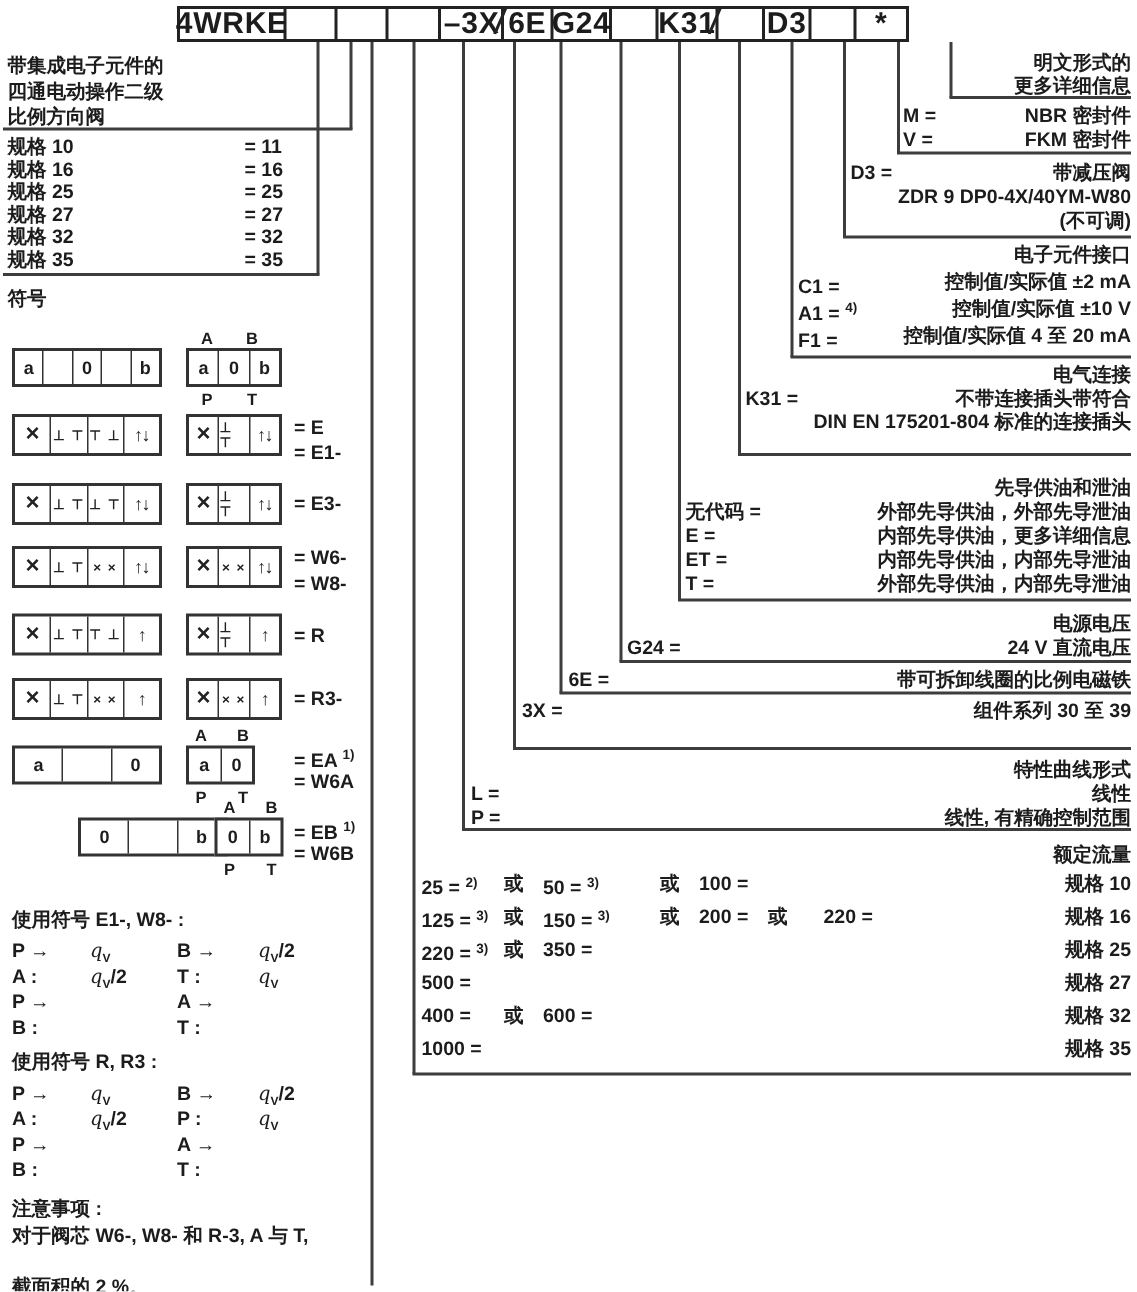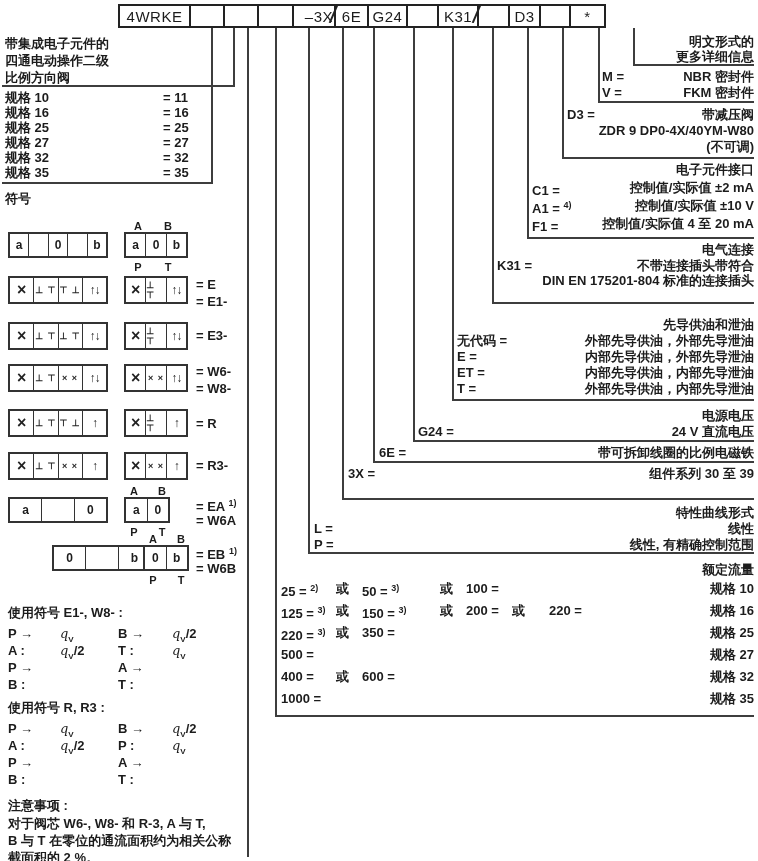--- a/index.html
+++ b/index.html
@@ -4,21 +4,21 @@
 <style>
   html,body{margin:0;padding:0;background:#fff;}
   .page{position:relative;width:758px;height:861px;background:#fff;overflow:hidden;
         font-family:"Liberation Sans",sans-serif;color:#1c1c1c;}
   .vl{position:absolute;width:2px;background:#3d3d3d;}
   .hl{position:absolute;height:2px;background:#3d3d3d;}
   .t{position:absolute;font-size:13px;line-height:15px;font-weight:700;white-space:nowrap;color:#1c1c1c;}
   .tr{right:4px;text-align:right;}
   .code-row{position:absolute;left:118px;top:4px;height:24px;display:flex;border:2px solid #222;box-sizing:border-box;background:#fff;}
   .cbox{border-right:2px solid #222;box-sizing:border-box;display:flex;align-items:center;justify-content:center;
-        font-size:15px;font-weight:400;letter-spacing:0.5px;}
+        font-size:20px;font-weight:700;letter-spacing:0.5px;}
   .cbox:last-child{border-right:none;}
   .cbox:nth-child(5){justify-content:flex-end;padding-right:1px;}
   .slash{position:absolute;top:-1px;font-size:26px;font-weight:400;color:#222;transform:rotate(8deg);z-index:3;}
   sup{font-size:9px;font-weight:700;}
   .qv{font-weight:700;}
   .qv i{font-family:"DejaVu Serif",serif;font-style:italic;font-weight:400;font-size:13px;}
   .qv sub{font-size:8px;}
   .sym{position:absolute;border:2px solid #333;box-sizing:border-box;display:flex;background:#fff;}
   .sc{border-right:1.5px solid #333;flex:1;display:flex;align-items:center;justify-content:center;overflow:hidden;}
   .sc:last-child{border-right:none;}
@@ -345,21 +345,20 @@
   <span class="t qv" style="left:60px;top:738px"><i>q</i><sub>V</sub><span>/2</span></span>
   <span class="t" style="left:118px;top:738px">P :</span>
   <span class="t qv" style="left:172px;top:738px"><i>q</i><sub>V</sub><span></span></span>
   <span class="t" style="left:8px;top:755px">P →</span>
   <span class="t" style="left:118px;top:755px">A →</span>
   <span class="t" style="left:8px;top:772px">B :</span>
   <span class="t" style="left:118px;top:772px">T :</span>
 
   <span class="t" style="left:8px;top:798px">注意事项 :</span>
   <span class="t" style="left:8px;top:816px">对于阀芯 W6-, W8- 和 R-3, A 与 T,</span>
-  <span class="t" style="left:8px;top:833px">B 与 T 在零位的通流面积约为相关公称</span>
   <span class="t" style="left:8px;top:850px">截面积的 2 %。</span>
 
   <span class="t tr" style="top:34px">明文形式的</span>
   <span class="t tr" style="top:49px">更多详细信息</span>
 
   <span class="t" style="left:602px;top:69px">M =</span>
   <span class="t tr" style="top:69px">NBR 密封件</span>
   <span class="t" style="left:602px;top:85px">V =</span>
   <span class="t tr" style="top:85px">FKM 密封件</span>
 
@@ -378,21 +377,21 @@
 
   <span class="t tr" style="top:242px">电气连接</span>
   <span class="t" style="left:497px;top:258px">K31 =</span>
   <span class="t tr" style="top:258px">不带连接插头带符合</span>
   <span class="t tr" style="top:273px">DIN EN 175201-804 标准的连接插头</span>
 
   <span class="t tr" style="top:317px">先导供油和泄油</span>
   <span class="t" style="left:457px;top:333px">无代码 =</span>
   <span class="t tr" style="top:333px">外部先导供油，外部先导泄油</span>
   <span class="t" style="left:457px;top:349px">E =</span>
-  <span class="t tr" style="top:349px">内部先导供油，外部先导泄油</span>
+  <span class="t tr" style="top:349px">内部先导供油，更多详细信息</span>
   <span class="t" style="left:457px;top:365px">ET =</span>
   <span class="t tr" style="top:365px">内部先导供油，内部先导泄油</span>
   <span class="t" style="left:457px;top:381px">T =</span>
   <span class="t tr" style="top:381px">外部先导供油，内部先导泄油</span>
 
   <span class="t tr" style="top:408px">电源电压</span>
   <span class="t" style="left:418px;top:424px">G24 =</span>
   <span class="t tr" style="top:424px">24 V 直流电压</span>
 
   <span class="t" style="left:379px;top:445px">6E =</span>

